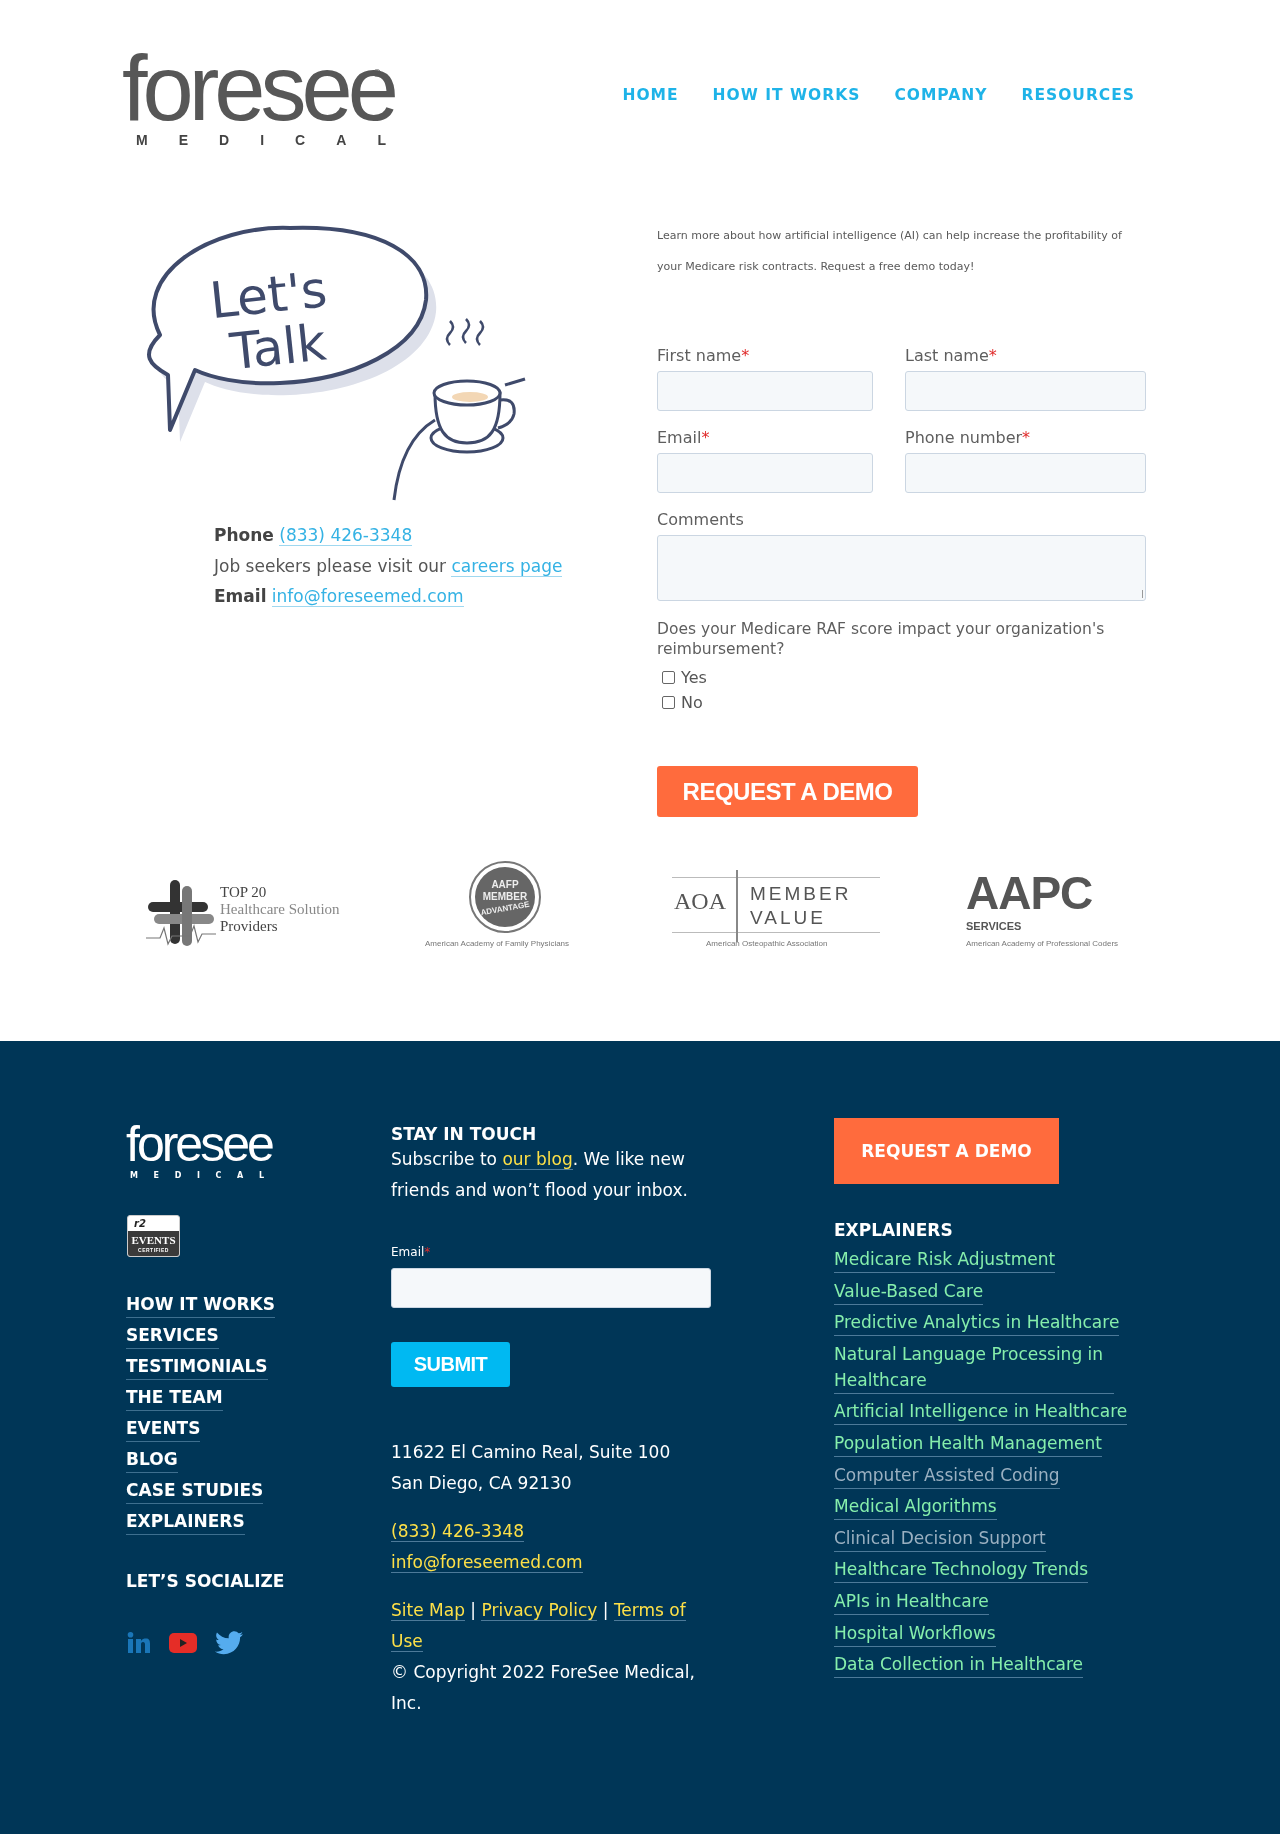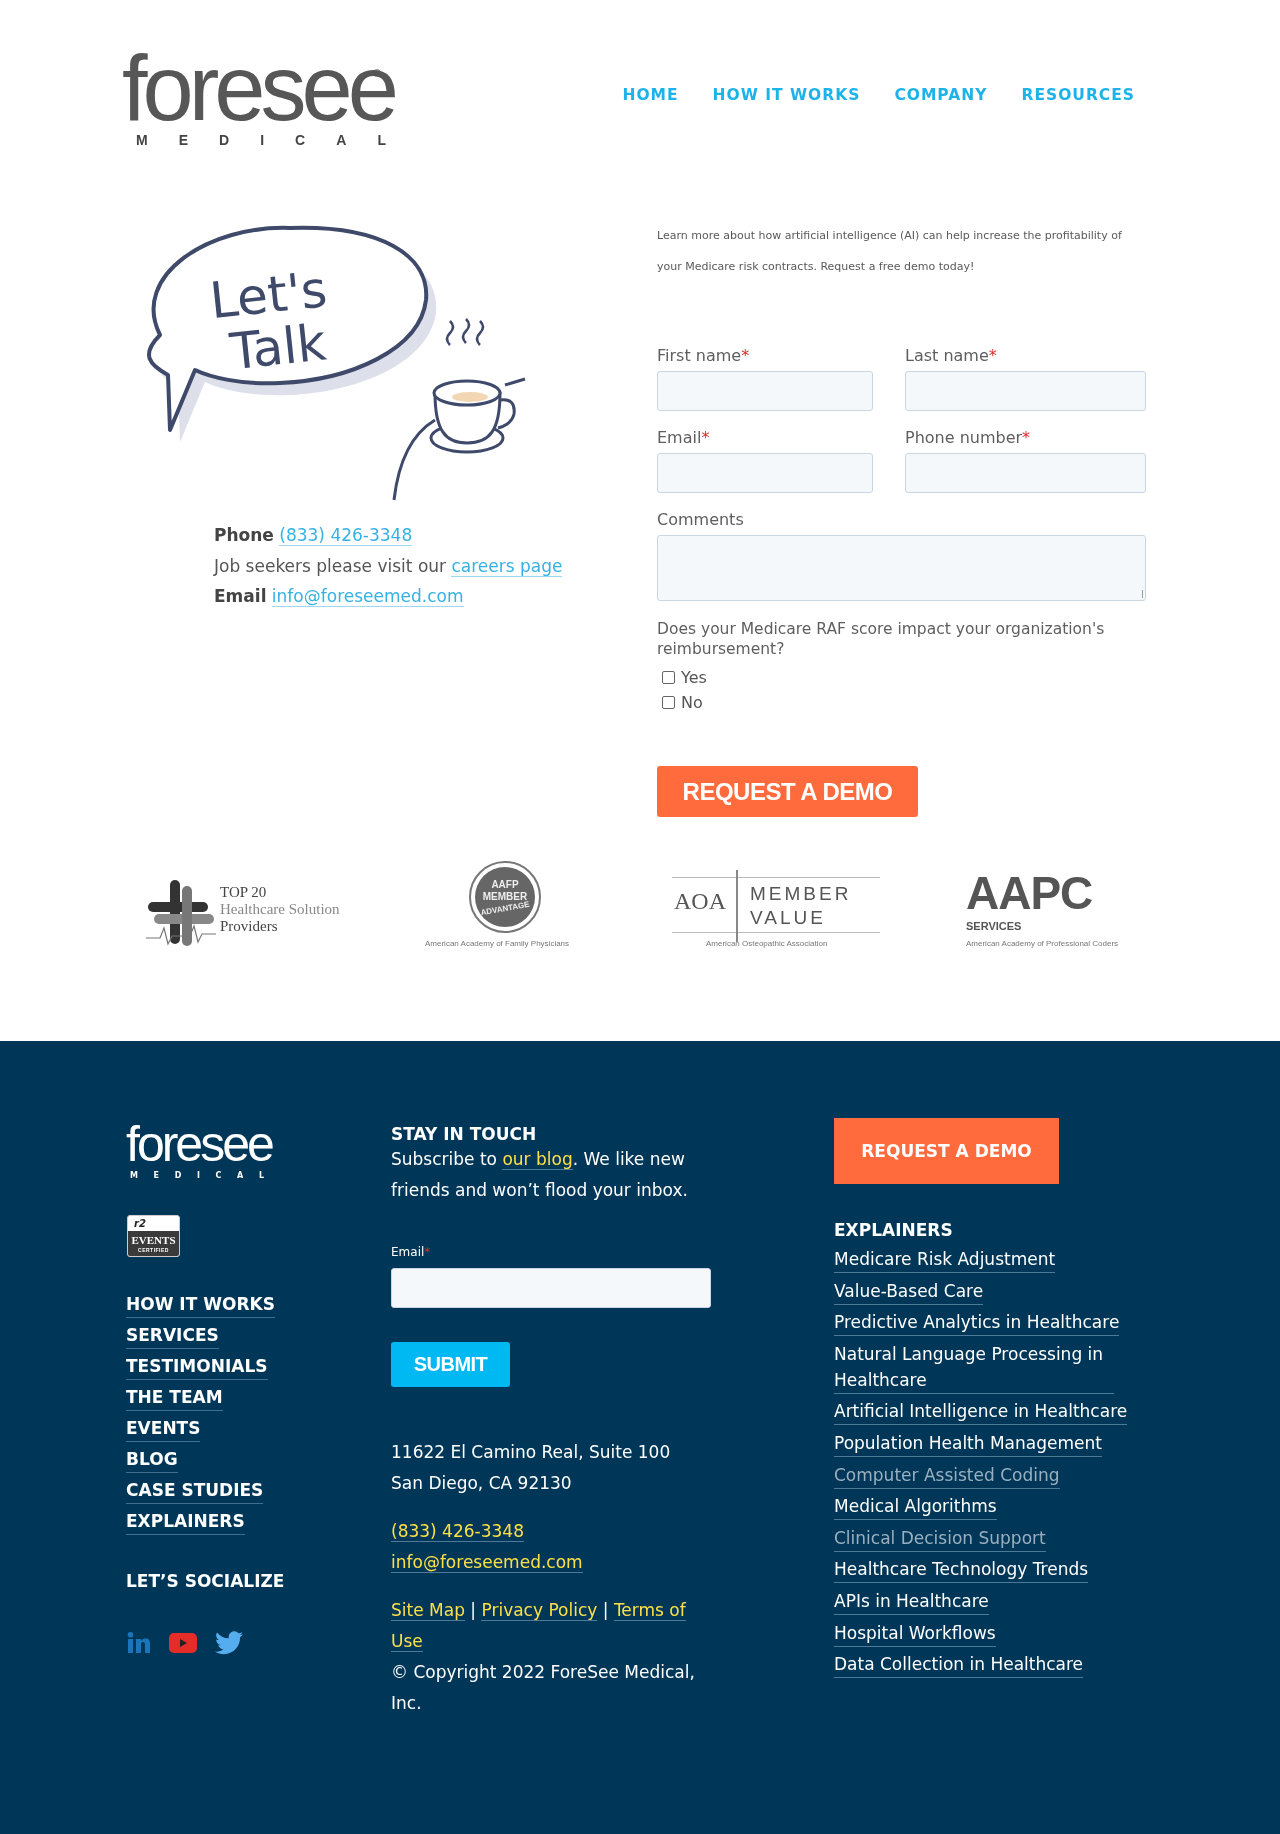--- a/index.html
+++ b/index.html
@@ -61,21 +61,21 @@
   .f-mid { position: absolute; left: 391px; }
   .f-h { font-weight: 700; font-size: 17px; }
   .f-body { font-size: 17px; line-height: 31px; color: #fff; }
   .f-body a { color: #fde047; border-bottom: 1px solid #4d7a99; }
   .f-email-label { position: absolute; left: 391px; top: 204px; font-size: 12px; }
   .f-input { position: absolute; left: 391px; top: 227px; width: 320px; height: 40px; background: #f5f8fa; border: 1px solid #cbd6e2; border-radius: 3px; }
   .f-submit { position: absolute; left: 391px; top: 301px; width: 119px; height: 45px; background: #00b9f2; border-radius: 3px; color: #fff; font-weight: 700; font-size: 20px; display: flex; align-items: center; justify-content: center; letter-spacing: -0.5px; font-family: "Liberation Sans", sans-serif; }
 
   .f-demo { position: absolute; left: 834px; top: 77px; width: 225px; height: 66px; background: #ff6b3d; color: #fff; font-weight: 700; font-size: 17px; display: flex; align-items: center; justify-content: center; }
   .f-expl { position: absolute; left: 834px; top: 179px; }
-  .f-expl a { display: table; color: #ffffff; font-size: 17px; line-height: 26px; border-bottom: 1px solid #4d7a99; margin-bottom: 4.6px; }
+  .f-expl a { display: table; color: #86efac; font-size: 17px; line-height: 26px; border-bottom: 1px solid #4d7a99; margin-bottom: 4.6px; }
   .f-expl a.dim { color: #9ab0c1; }
 </style>
 </head>
 <body>
 
 <div class="logo">
   <span class="word">foresee</span>
   <span class="reg">®</span>
   <div class="sub">
     <span>M</span>

